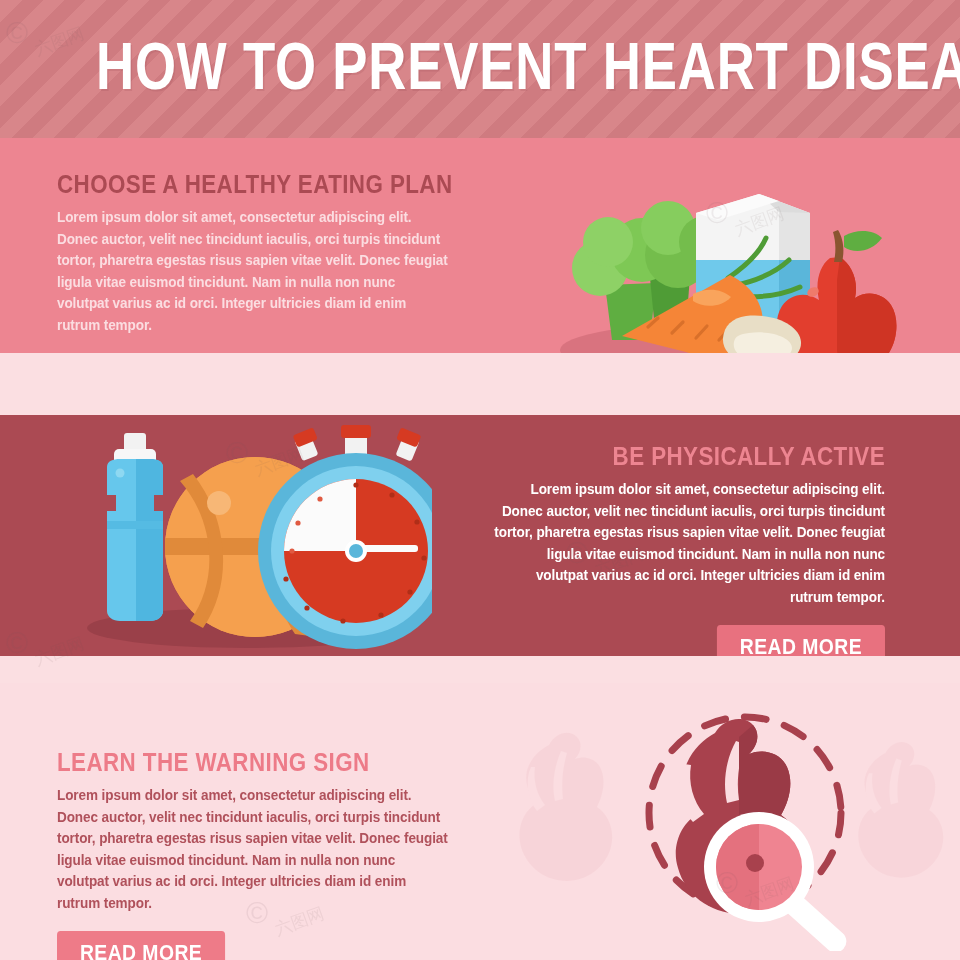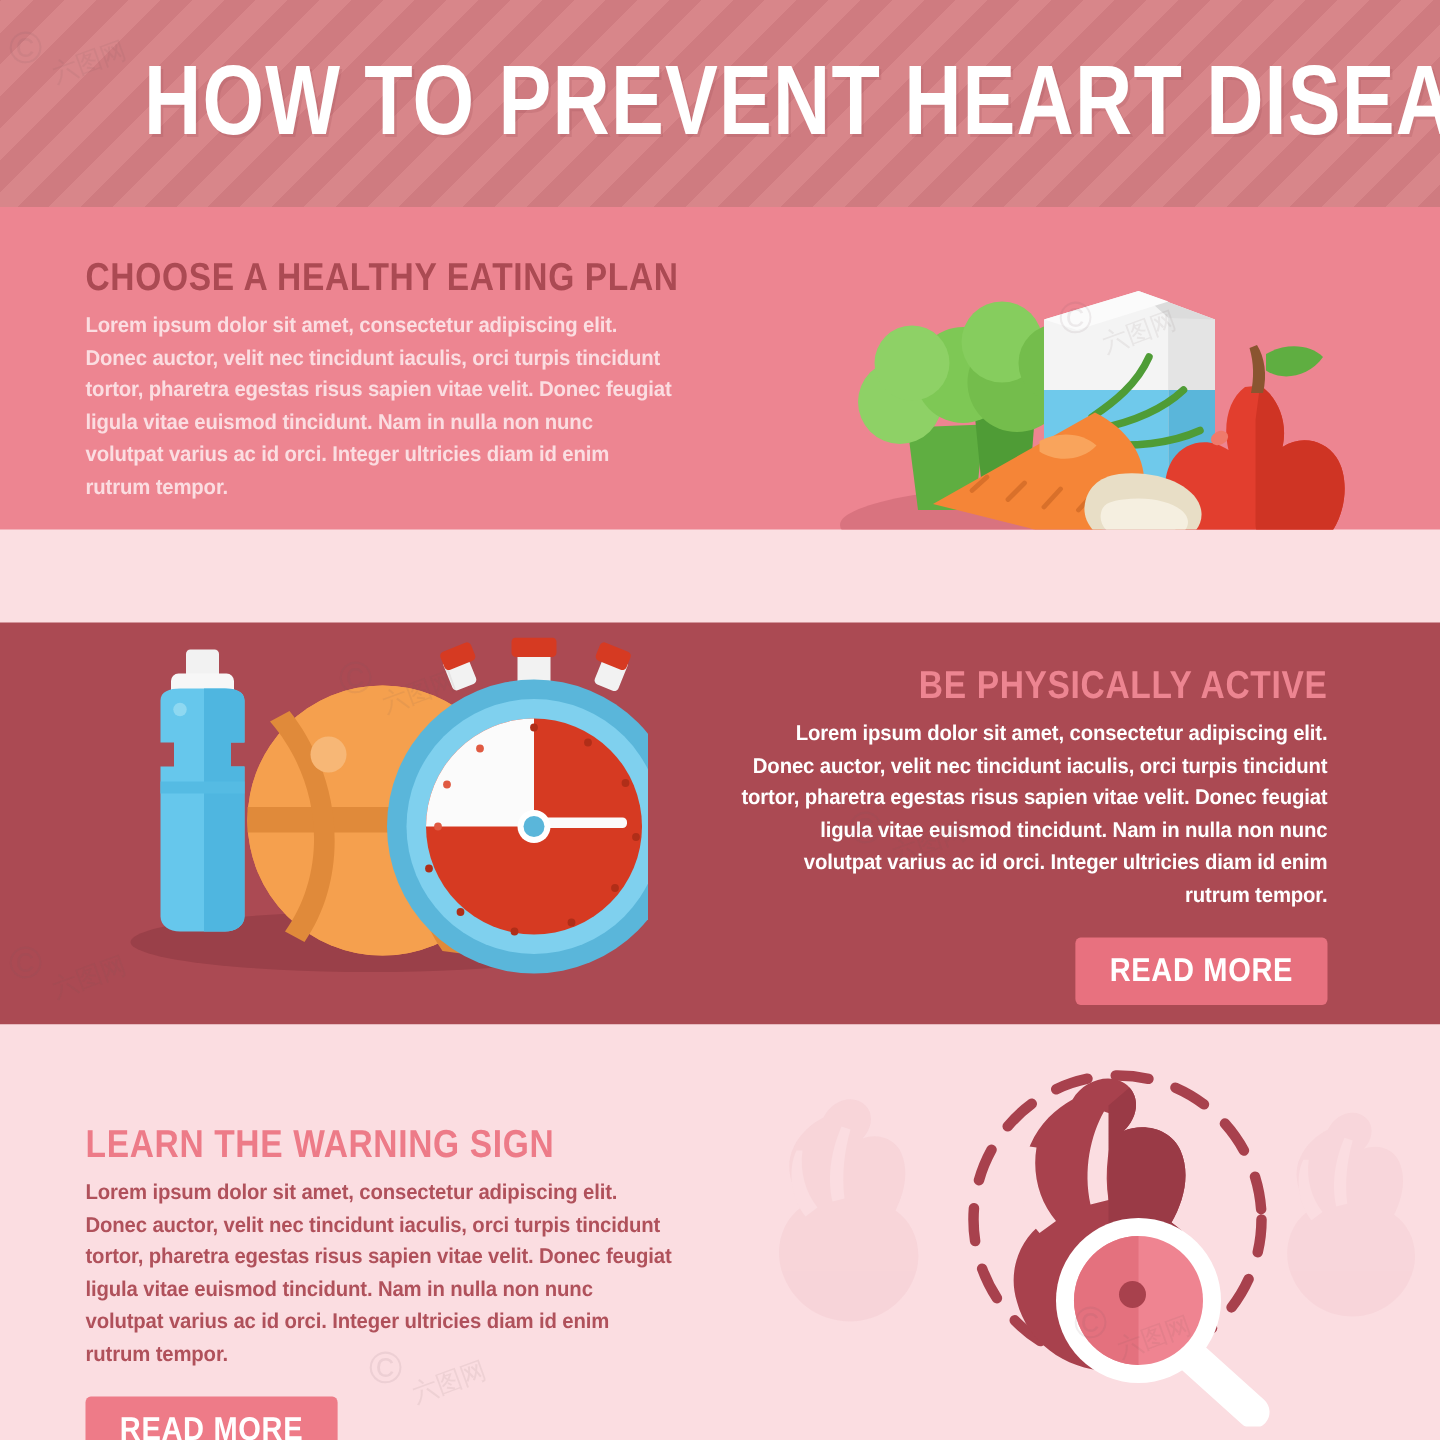--- a/index.html
+++ b/index.html
@@ -57,21 +57,21 @@
   }
 
   
   .section {
     position: absolute;
     left: 0;
     width: 960px;
     overflow: hidden;
   }
   .sec1 { top: 138px; height: 215px; background: #ed8591; }
-  .sec2 { top: 415px; height: 268px; background: #ab4a53; }
+  .sec2 { top: 415px; height: 241px; background: #ab4a53; }
   .sec3 { top: 683px; height: 277px; background: #fbdde1; }
 
   .copy {
     position: absolute;
   }
   .copy.left  { left: 57px;  width: 410px; text-align: left; }
   .copy.right { right: 75px; width: 410px; text-align: right; }
 
   .sec-heading {
     margin: 0 0 9px 0;

